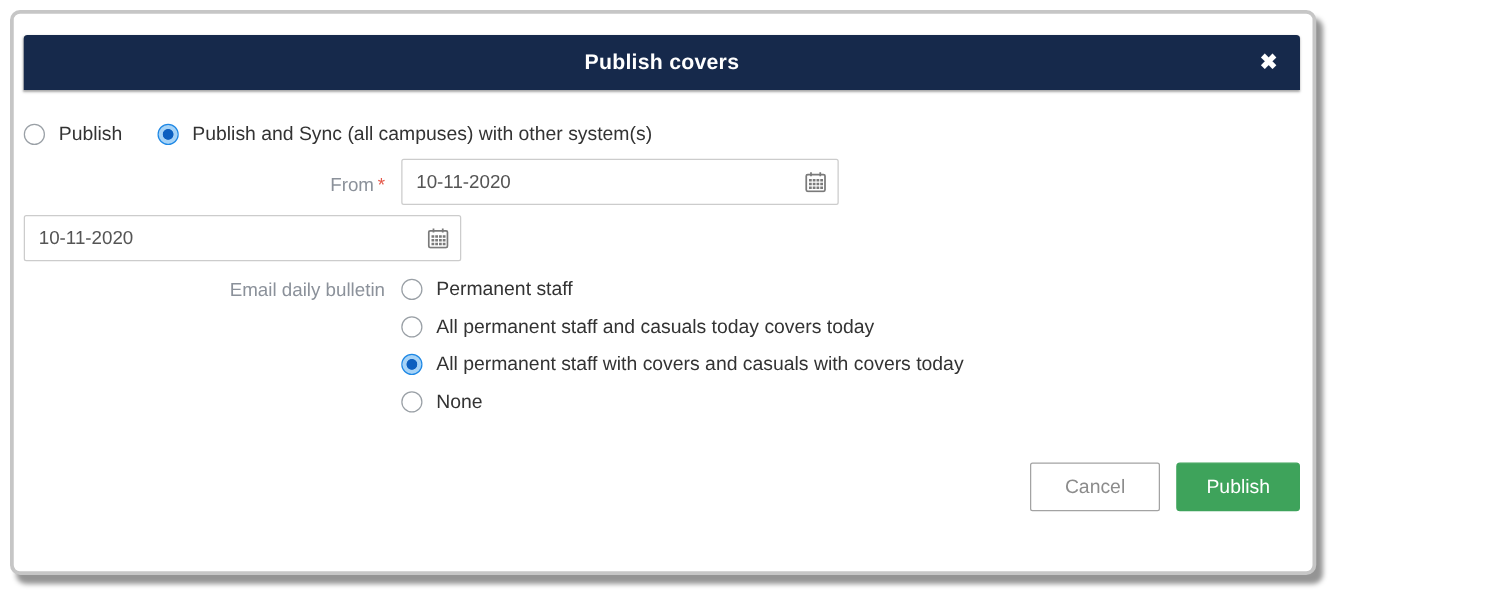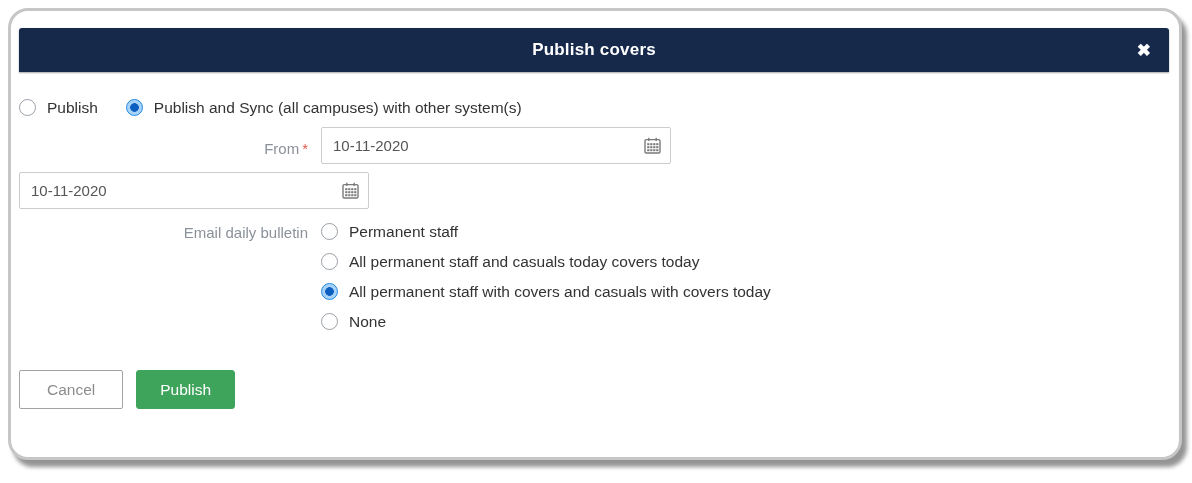--- a/index.html
+++ b/index.html
@@ -5,24 +5,24 @@
   * { box-sizing: border-box; margin: 0; padding: 0; }
   html, body {
     width: 1192px; height: 483px;
     background: #ffffff;
     font-family: "Liberation Sans", sans-serif;
     overflow: hidden;
   }
   .screenshot-frame {
     position: absolute;
     left: 8px; top: 8px;
-    width: 1174px; height: 452px;
+    width: 1045px; height: 452px;
     background: #ffffff;
     border: 3px solid #c6c6c6;
-    border-radius: 20px;
+    border-radius: 8px;
     box-shadow: 5px 7px 4px rgba(0,0,0,0.42);
   }
   .modal {
     position: absolute;
     left: 8px; top: 17px; right: 10px; bottom: 0;
   }
   .modal-header {
     position: relative;
     height: 44px;
     background: #16294b;
@@ -111,21 +111,21 @@
     position: absolute;
     right: 10px; top: 10px;
     width: 17px; height: 17px;
     cursor: pointer;
   }
   .date-row { margin-bottom: 8px; justify-content: space-between; }
 
   .actions {
     margin-top: 38px;
     display: flex;
-    justify-content: flex-start;
+    justify-content: flex-end;
     gap: 13px;
   }
   .btn {
     font-family: "Liberation Sans", sans-serif;
     font-size: 15.5px;
     height: 39px;
     border-radius: 3px;
     cursor: pointer;
   }
   .btn-cancel {

